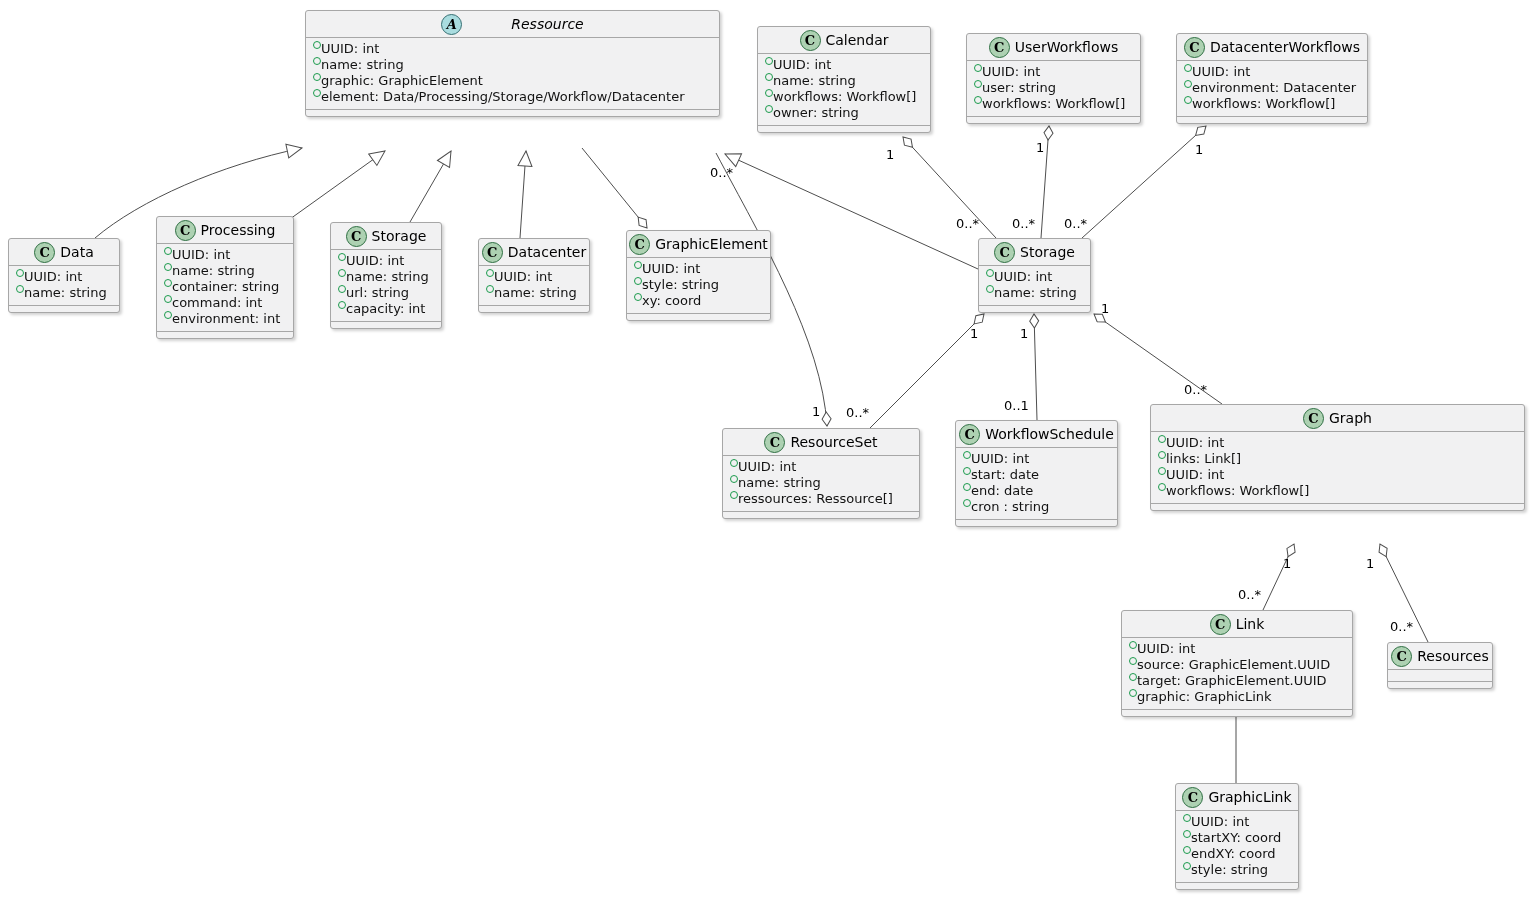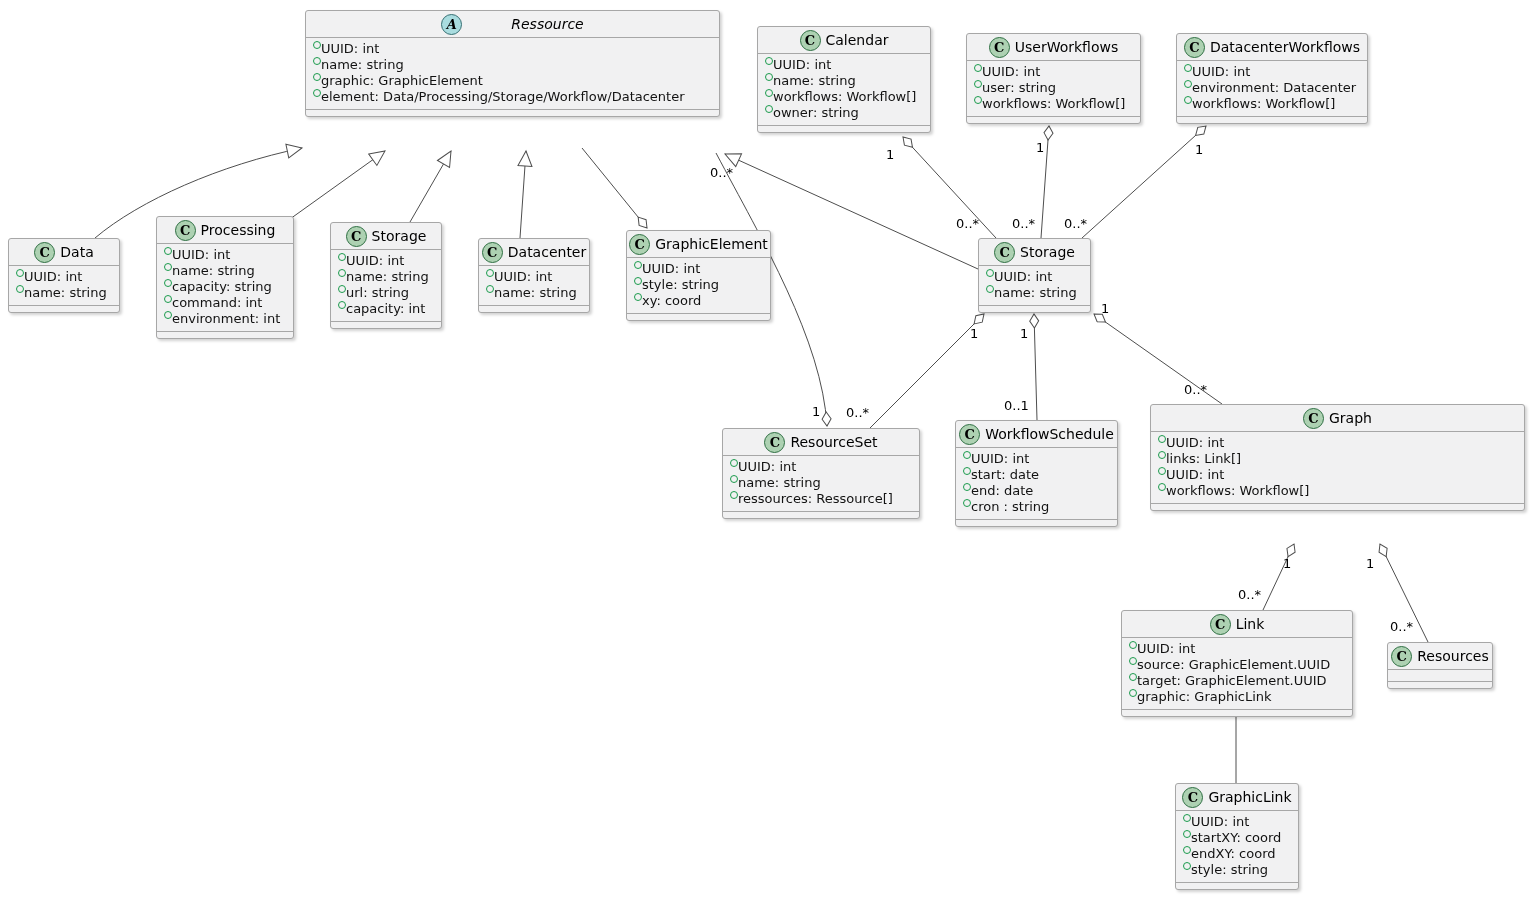--- a/index.html
+++ b/index.html
@@ -202,21 +202,21 @@
           <div class="cls-attr">
             <span class="dot"></span>
             <span>UUID: int</span>
           </div>
           <div class="cls-attr">
             <span class="dot"></span>
             <span>name: string</span>
           </div>
           <div class="cls-attr">
             <span class="dot"></span>
-            <span>capacity: string</span>
+            <span>container: string</span>
           </div>
           <div class="cls-attr">
             <span class="dot"></span>
             <span>command: int</span>
           </div>
           <div class="cls-attr">
             <span class="dot"></span>
             <span>environment: int</span>
           </div>
         </div>

